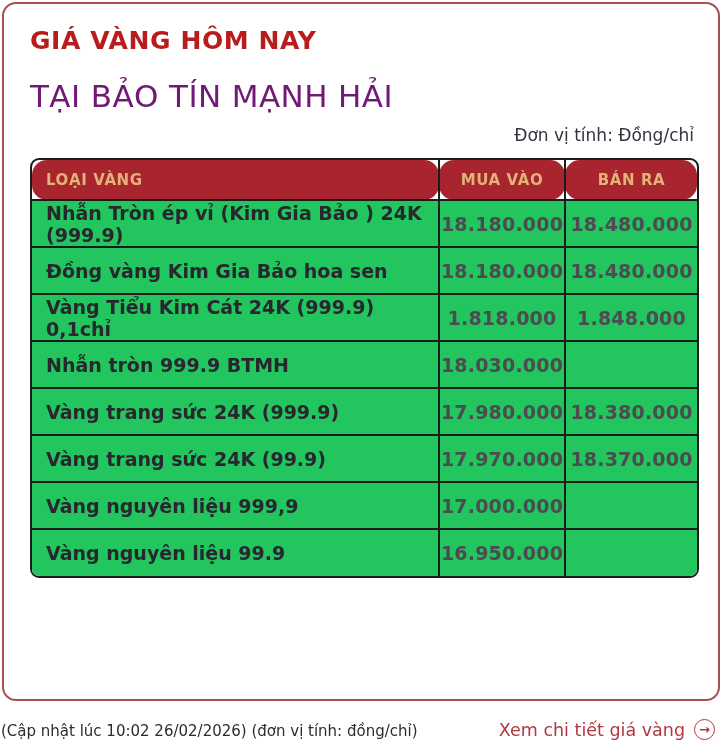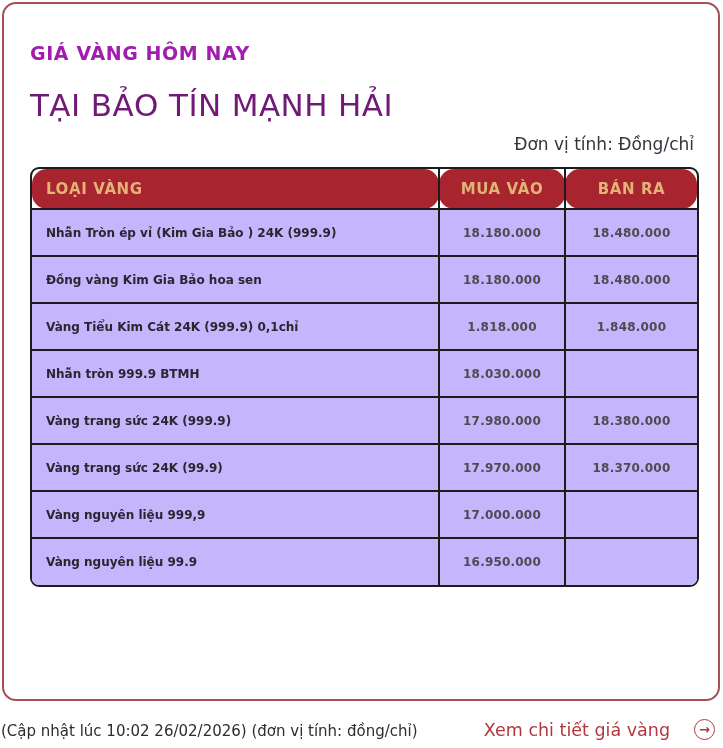--- a/index.html
+++ b/index.html
@@ -13,25 +13,24 @@
   .card {
     position: absolute;
     left: 2px; top: 2px;
     width: 718px; height: 699px;
     background: #ffffff;
     border: 2px solid #a94e52;
     border-radius: 14px;
     padding: 22px 24px 0 26px;
   }
   .title-small {
-    font-size: 19px;
+    font-size: 25px;
     font-weight: 600;
     letter-spacing: 0.6px;
-    color: #a21caf;
-    margin-top: 16px;
+    color: #b91c1c;
   }
   .title-large {
     margin-top: 23px;
     font-size: 31px;
     font-weight: 400;
     letter-spacing: 0.4px;
     color: #701a75;
   }
   .unit-note {
     margin-top: 11px;
@@ -63,23 +62,23 @@
     letter-spacing: 0.6px;
     text-align: center;
     vertical-align: middle;
     border-radius: 15px;
   }
   thead th.col-name { text-align: left; padding-left: 14px; }
   th + th, td + td { border-left: 2px solid #1c1c1c; }
   tbody td {
     height: 47px;
     border-top: 2px solid #1c1c1c;
-    background: #c4b5fd;
+    background: #22c55e;
     vertical-align: middle;
-    font-size: 12px;
+    font-size: 19px;
   }
   tbody td.col-name {
     text-align: left;
     padding-left: 14px;
     padding-right: 8px;
     font-weight: 600;
     color: #28262f;
   }
   tbody td.col-price {
     text-align: center;
@@ -97,21 +96,21 @@
     justify-content: space-between;
   }
   .update-note {
     font-size: 15px;
     color: #2d2d2d;
     padding-left: 1px;
   }
   .detail-link {
     display: flex;
     align-items: center;
-    gap: 24px;
+    gap: 9px;
     color: #b2373f;
     font-size: 17.5px;
     cursor: pointer;
     text-decoration: none;
   }
   .arrow-circle {
     width: 21px; height: 21px;
     border: 1.6px solid #b2373f;
     border-radius: 50%;
     display: inline-flex;

